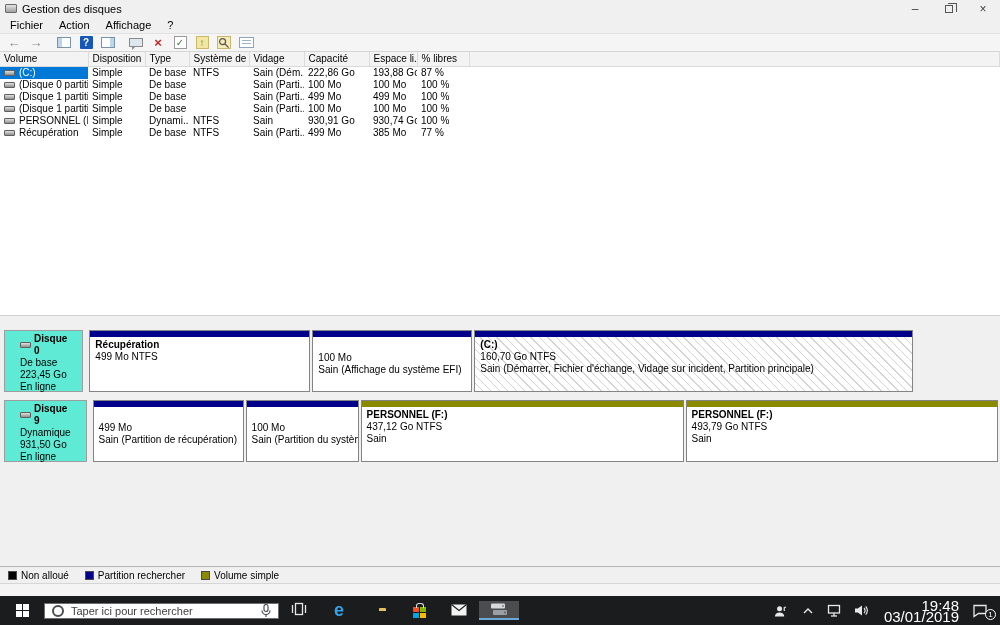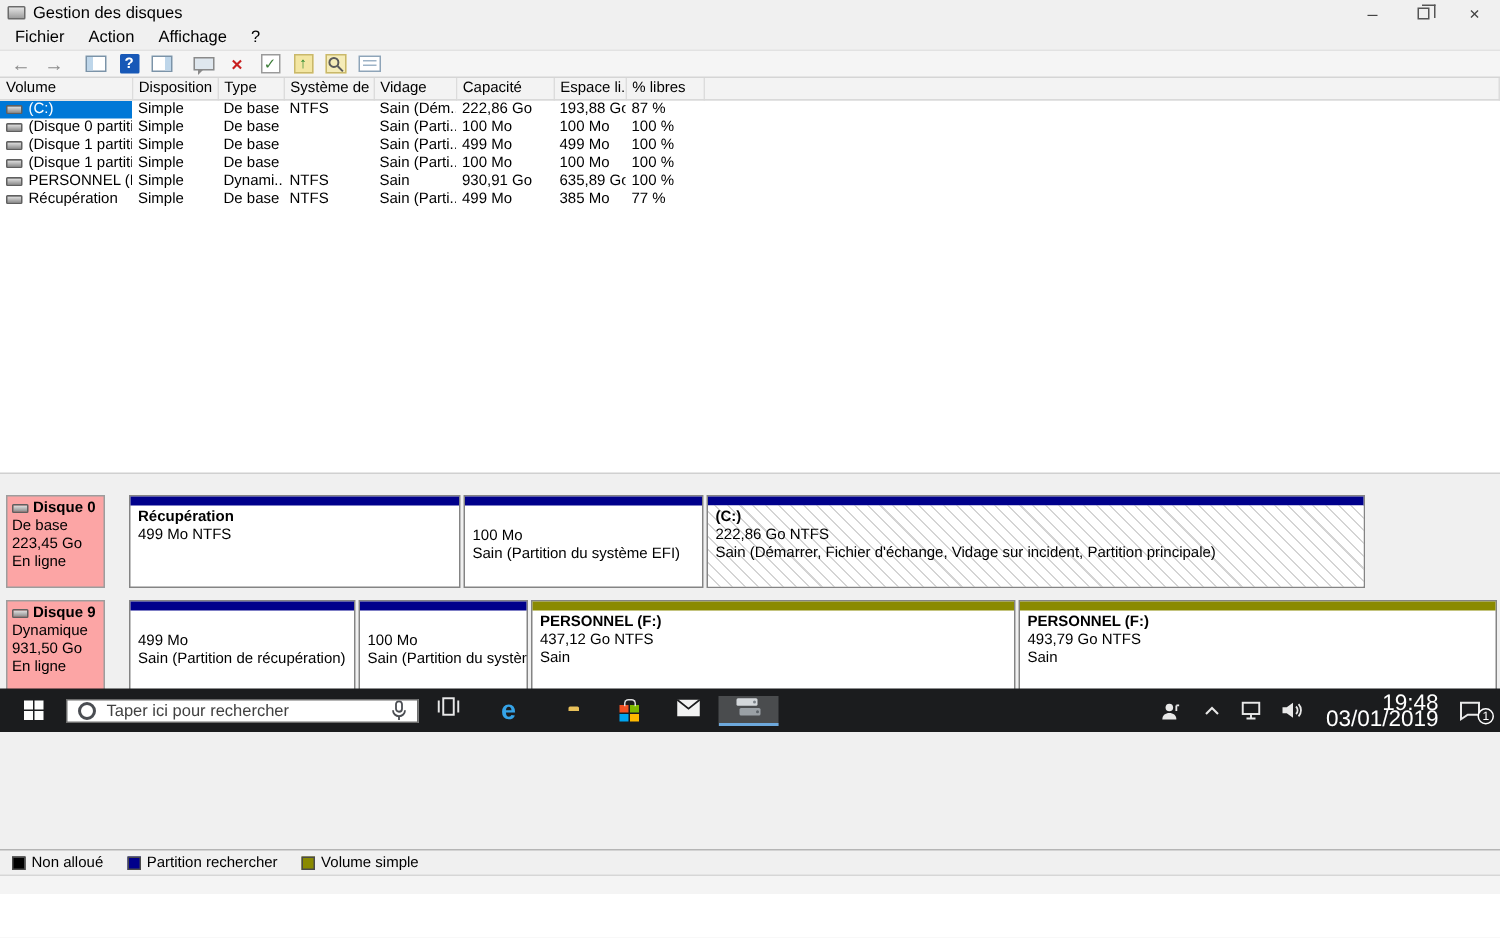--- a/index.html
+++ b/index.html
@@ -1,17 +1,17 @@
 <!DOCTYPE html>
 <html><head>
 <meta charset="utf-8">
 <style>
   * { margin:0; padding:0; box-sizing:border-box; }
   html,body { width:1000px; height:625px; overflow:hidden; font-family:"Liberation Sans", sans-serif; }
-  #screen { position:relative; width:1000px; height:488px; background:#f0f0f0; }
+  #screen { position:relative; width:1000px; height:625px; background:#f0f0f0; }
 
   
   #window { position:absolute; top:0; left:0; width:1000px; height:596px; background:#f0f0f0; display:flex; flex-direction:column; }
 
   
   .titlebar { height:17px; background:#f0f0f0; display:flex; align-items:center; padding-left:5px; font-size:11px; color:#000; }
   .title-ico { width:12px; height:9px; background:linear-gradient(#e3e3e3,#9f9f9f); border:1px solid #6b6b6b; border-radius:1px; margin-right:5px; }
   .titlebar .title { flex:0 0 auto; }
   .titlebar .spacer { flex:1; }
   .win-btn { width:34px; height:17px; display:flex; align-items:center; justify-content:center; font-size:12px; color:#444; cursor:default; }
@@ -48,21 +48,21 @@
   tbody td { padding:0 4px; height:12px; white-space:nowrap; overflow:hidden; color:#000; }
   .vol-cell { display:flex; align-items:center; height:12px; }
   .vol-ico { flex:0 0 11px; width:11px; height:6px; background:linear-gradient(#e0e0e0,#8f8f8f); border:1px solid #5f5f5f; border-radius:1px; margin-right:4px; }
   tr.selected td:first-child { background:#0078d7; }
   tr.selected td:first-child .vol-label { color:#fff; }
 
   
   .graphpane { flex:1; position:relative; background:#f0f0f0; overflow:hidden; }
   .disk-rows { padding:14px 2px 0 4px; }
   .disk-row { display:flex; height:62px; margin-bottom:8px; }
-  .disk-panel { flex:0 0 66px; border:1px solid #9d9d9d; background:#fca5a5; padding:2px 3px; margin-right:16px; font-size:10px; line-height:12px; }
+  .disk-panel { flex:0 0 66px; border:1px solid #9d9d9d; background:#5eead4; padding:2px 15px; margin-right:6px; font-size:10px; line-height:12px; }
   .disk-panel .dname { display:flex; align-items:center; font-weight:bold; font-size:10px; }
   .drive-ico { width:11px; height:6px; background:linear-gradient(#e0e0e0,#8f8f8f); border:1px solid #5f5f5f; border-radius:1px; margin-right:3px; flex:0 0 auto; }
   .cd-ico { width:10px; height:10px; border-radius:50%; background:radial-gradient(circle at 50% 50%, #777 15%, #d9d9d9 30%, #a9a9a9 90%); margin-right:3px; flex:0 0 auto; }
   .disk-strip { display:flex; }
   .disk-strip.full { flex:1; }
   .disk-strip.empty { flex:1; border:1px solid #b5b5b5; background:#f6f6f6; }
   .segment { border:1px solid #848484; margin-right:2px; display:flex; flex-direction:column; background:#fff; }
   .segment.grow { flex:1; margin-right:0; }
   .seg-bar { height:6px; }
   .seg-body { flex:1; padding:2px 5px; font-size:10px; line-height:12px; display:flex; flex-direction:column; white-space:nowrap; overflow:hidden; }
@@ -267,21 +267,21 @@
                 <div class="vol-cell">
                   <span class="vol-ico"></span>
                   <span class="vol-label">PERSONNEL (F:)</span>
                 </div>
               </td>
               <td>Simple</td>
               <td>Dynami...</td>
               <td>NTFS</td>
               <td>Sain</td>
               <td>930,91 Go</td>
-              <td>635,89 Go</td>
+              <td>930,74 Go</td>
               <td>100 %</td>
               <td></td>
             </tr>
             <tr>
               <td>
                 <div class="vol-cell">
                   <span class="vol-ico"></span>
                   <span class="vol-label">Récupération</span>
                 </div>
               </td>
@@ -315,28 +315,28 @@
                 <div class="seg-bar" style="background: rgb(0, 0, 139);"></div>
                 <div class="seg-body">
                   <div class="sname">Récupération</div>
                   <div>499 Mo NTFS</div>
                 </div>
               </div>
               <div class="segment" style="width: 160px;">
                 <div class="seg-bar" style="background: rgb(0, 0, 139);"></div>
                 <div class="seg-body center">
                   <div>100 Mo</div>
-                  <div>Sain (Partition du système EFI)</div>
+                  <div>Sain (Affichage du système EFI)</div>
                 </div>
               </div>
               <div class="segment hatched" style="width: 439px;">
                 <div class="seg-bar" style="background: rgb(0, 0, 139);"></div>
                 <div class="seg-body">
                   <div class="sname">(C:)</div>
-                  <div>222,86 Go NTFS</div>
+                  <div>160,70 Go NTFS</div>
                   <div>Sain (Démarrer, Fichier d'échange, Vidage sur incident, Partition principale)</div>
                 </div>
               </div>
             </div>
           </div>
           <div class="disk-row">
             <div class="disk-panel">
               <div class="dname">
                 <span class="drive-ico"></span>
                 <span>Disque 9</span>

